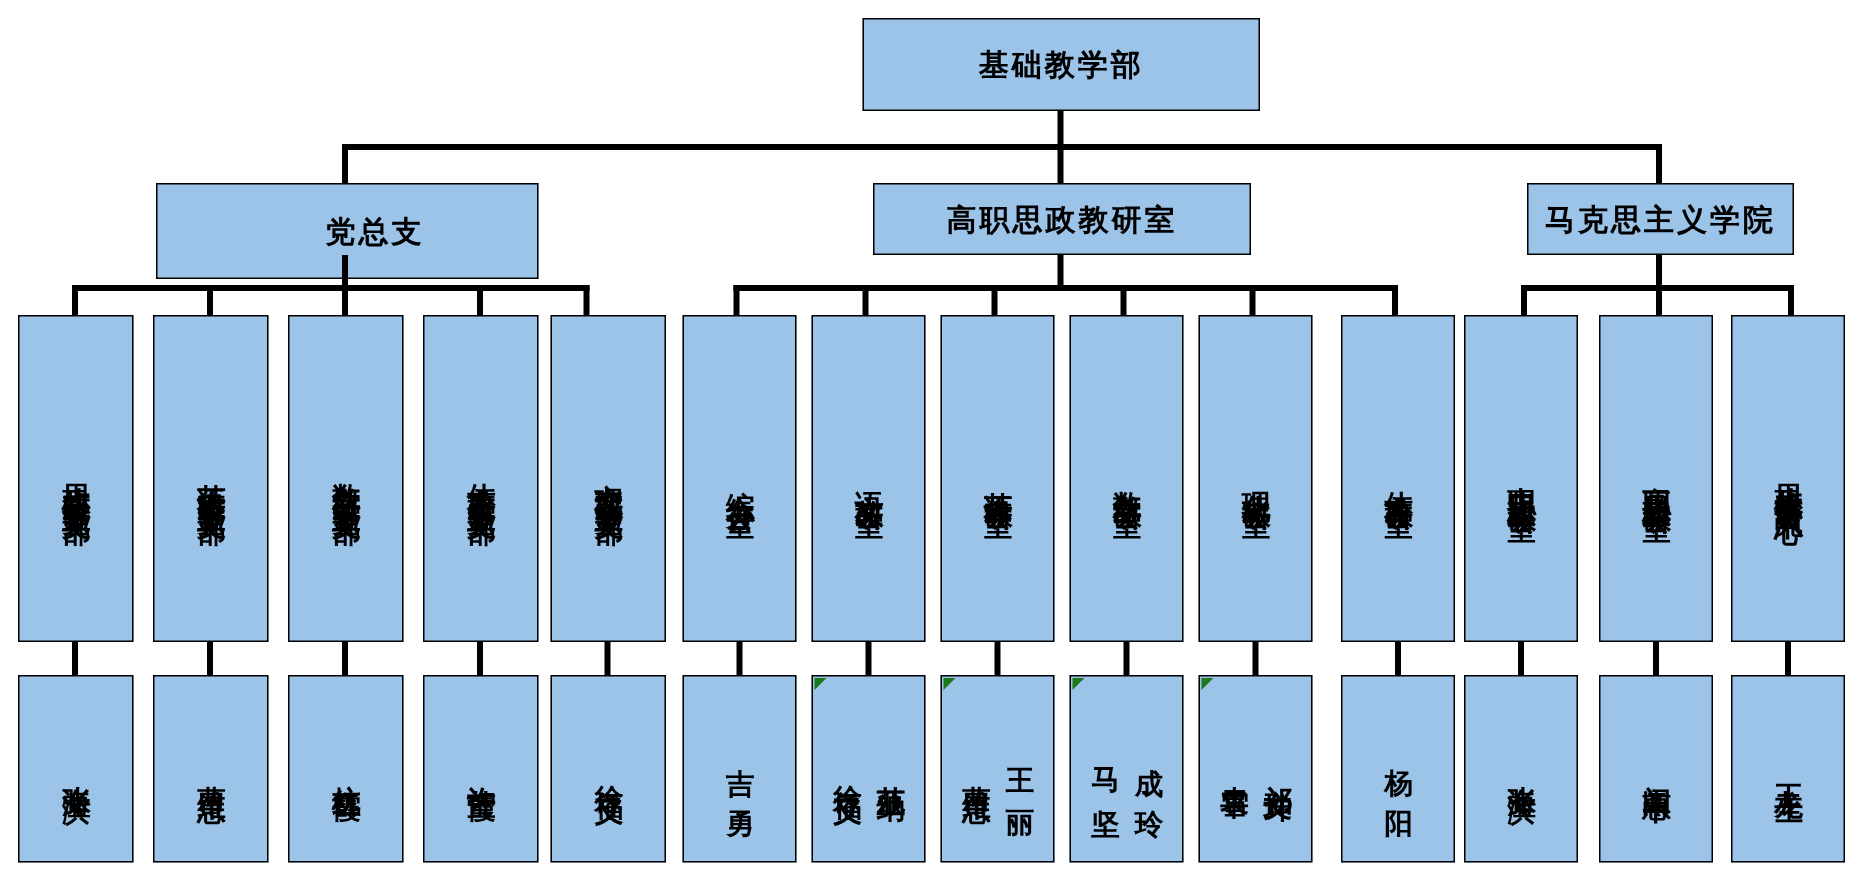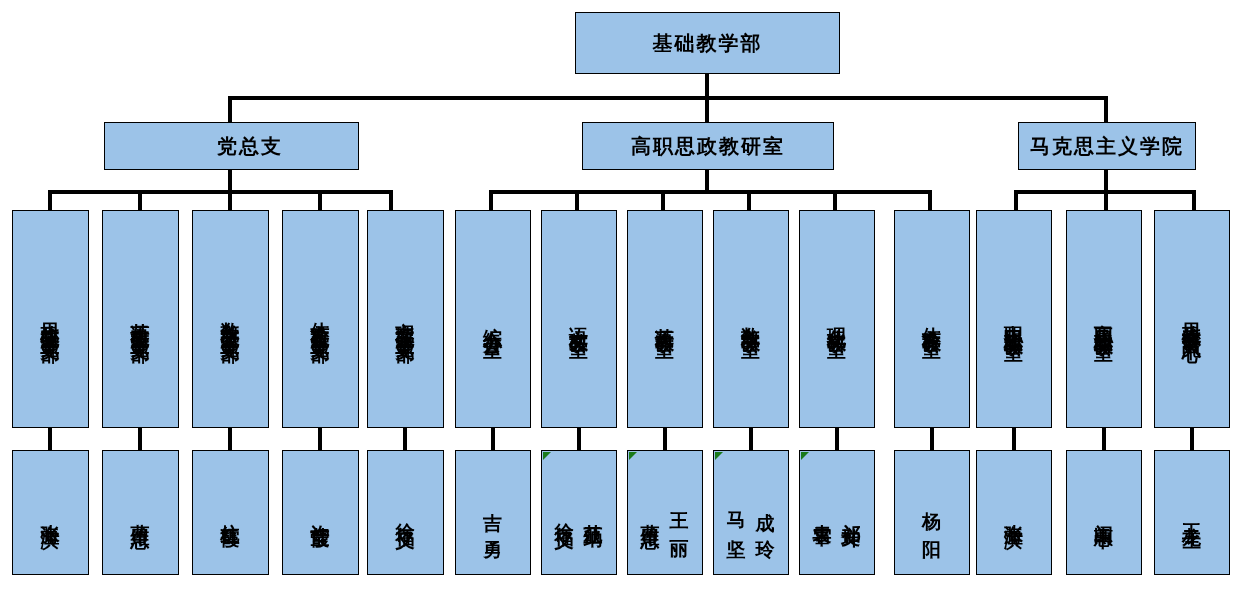--- a/index.html
+++ b/index.html
@@ -91,21 +91,21 @@
   </div>
 
   <div class="conn conn-v" style="left:705px; top:74px; width:4px; height:24px;"></div>
 
   <div class="conn conn-h" style="left:228px; top:96px; width:880px; height:4px;"></div>
 
   <div class="conn conn-v" style="left:228px; top:96px; width:4px; height:26px;"></div>
   <div class="conn conn-v" style="left:705px; top:96px; width:4px; height:26px;"></div>
   <div class="conn conn-v" style="left:1104px; top:96px; width:4px; height:26px;"></div>
 
-  <div class="node node-h" style="left:104px; top:122px; width:255px; height:48px;padding-left:37px;">
+  <div class="node node-h" style="left:104px; top:122px; width:255px; height:64px;padding-left:37px;">
     <span>党总支</span>
   </div>
   <div class="node node-h" style="left:582px; top:122px; width:252px; height:48px;">
     <span>高职思政教研室</span>
   </div>
   <div class="node node-h" style="left:1018px; top:122px; width:178px; height:48px;justify-content:center;">
     <span>马克思主义学院</span>
   </div>
 
   <div class="conn conn-v" style="left:228px; top:170px; width:4px; height:22px;"></div>

